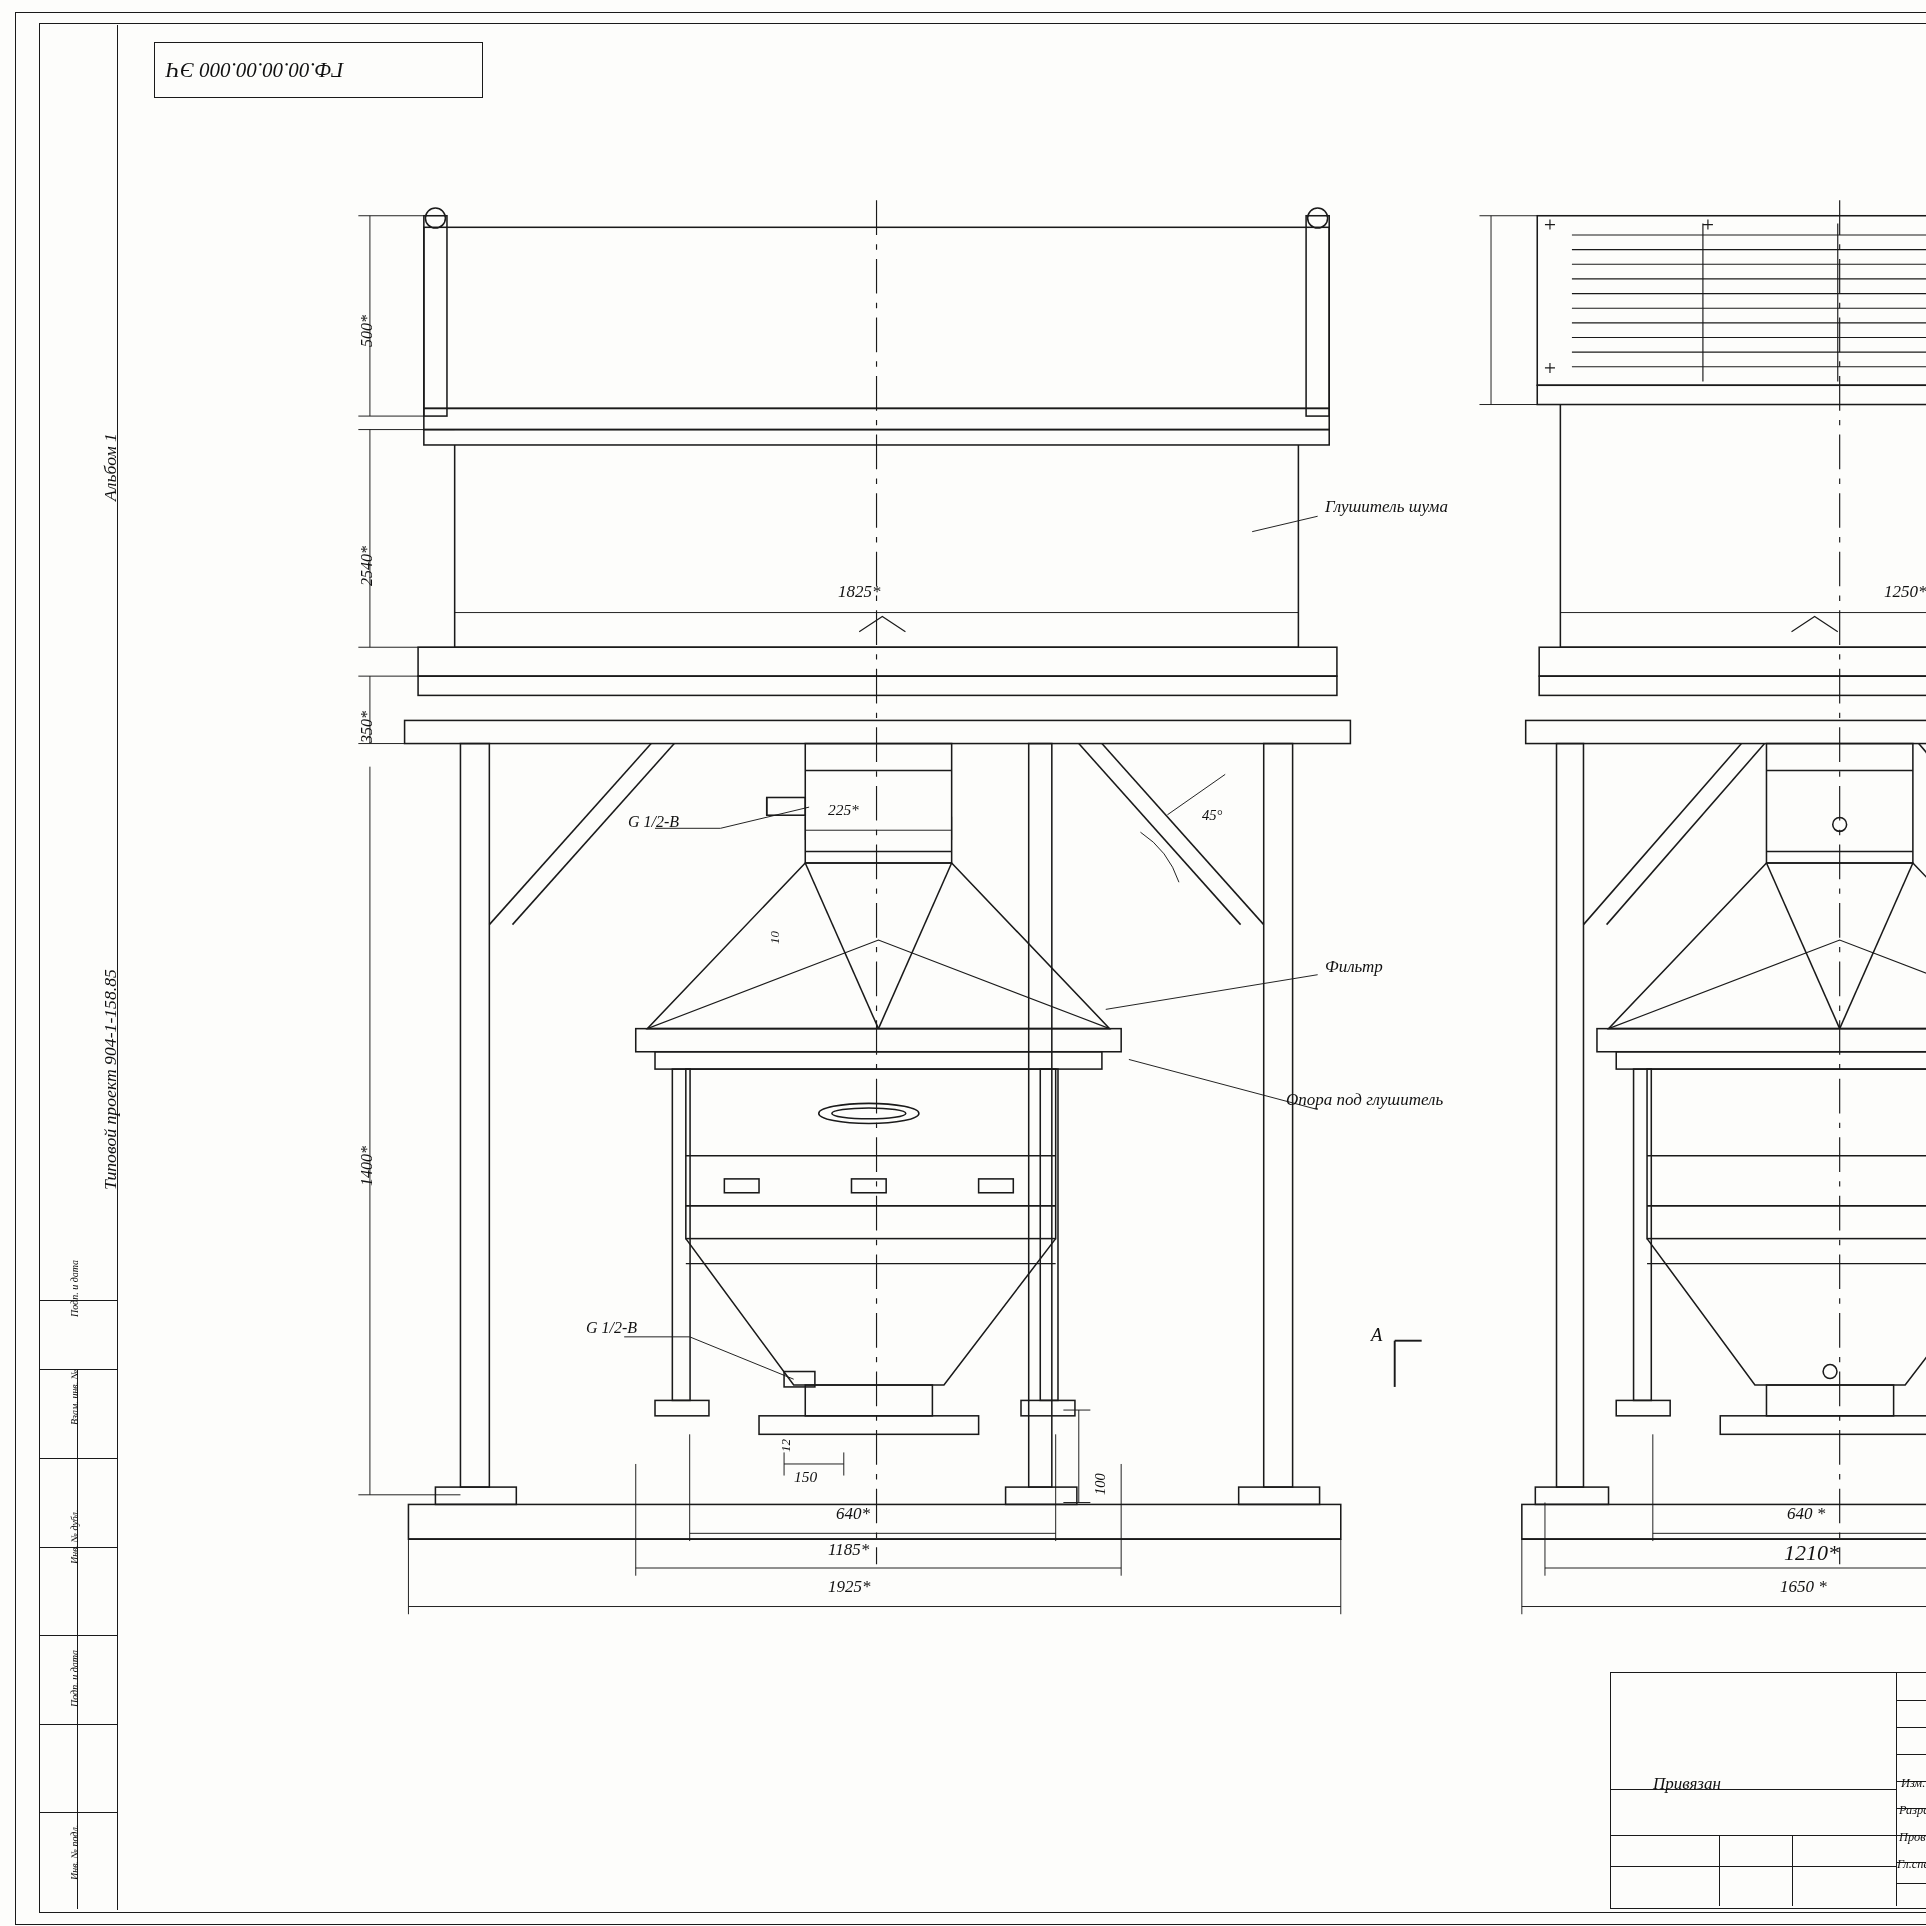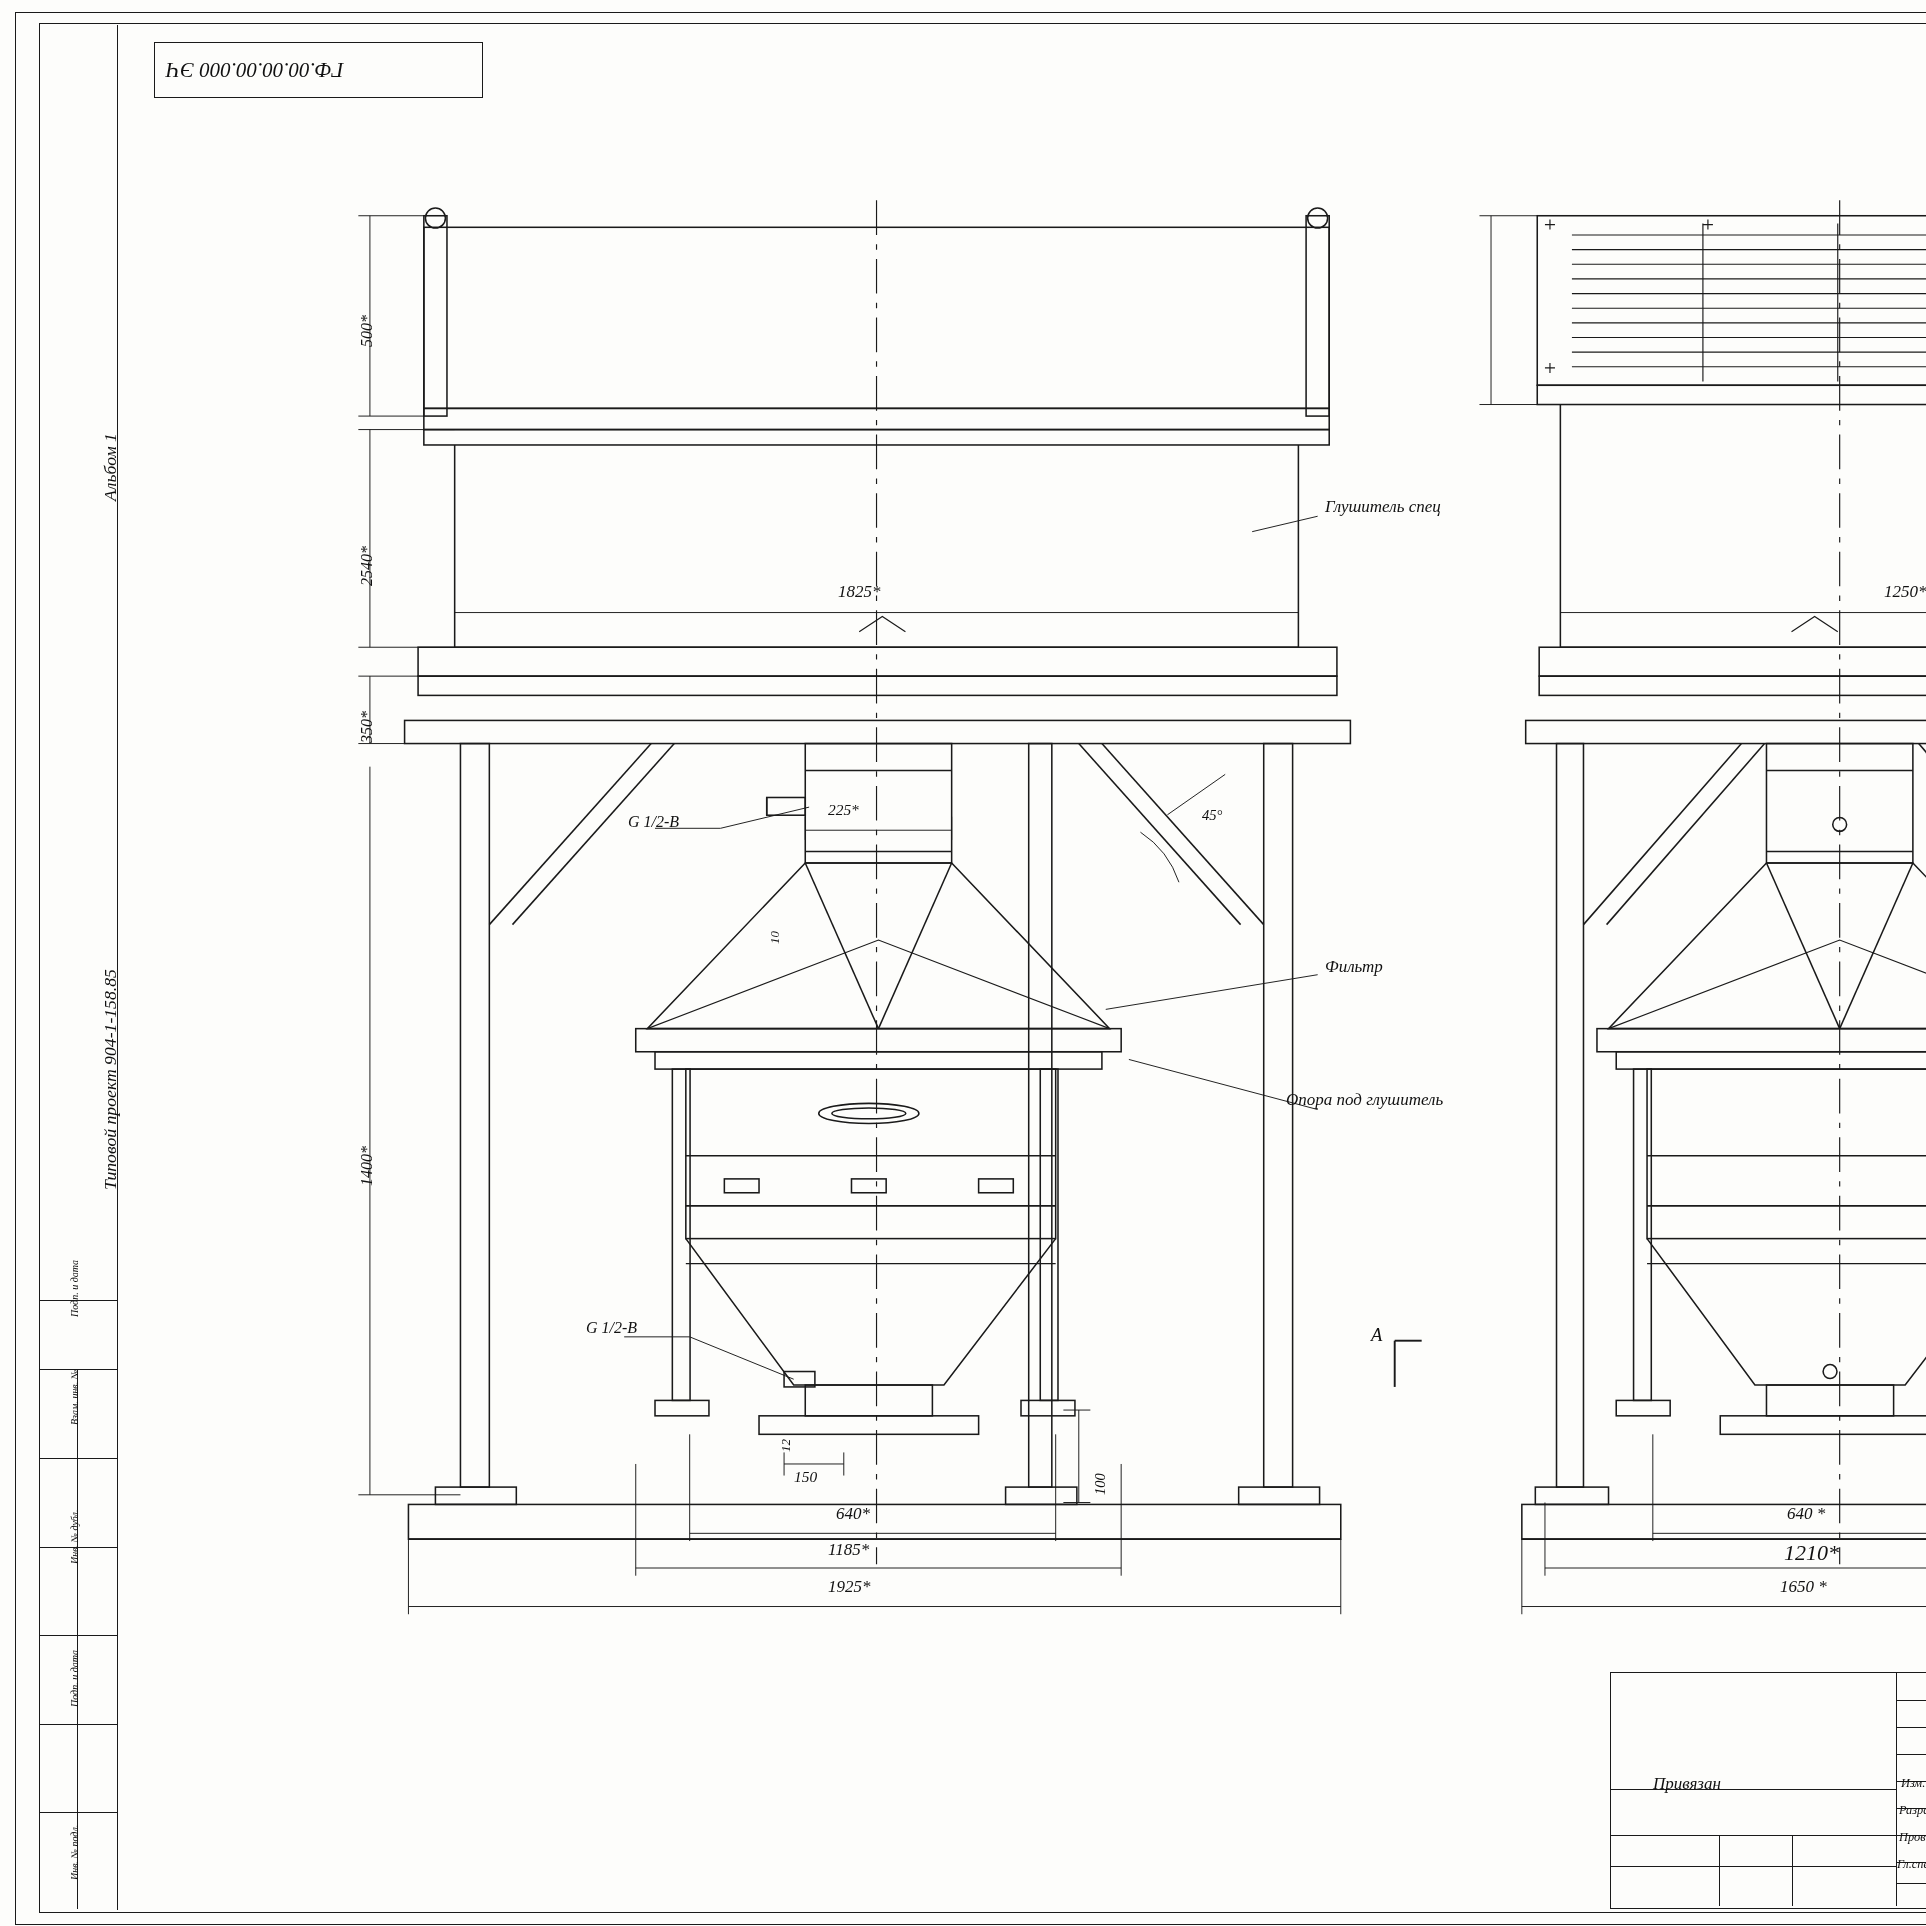--- a/index.html
+++ b/index.html
@@ -386,21 +386,21 @@
   <div class="txt ital" style="left:828px;top:801px;font-size:15.4px;">225*</div>
   <div class="vtext" style="left:767px;top:944px;font-size:13px;">10</div>
   <div class="vtext" style="left:778px;top:1452px;font-size:13px;">12</div>
   <div class="txt ital" style="left:794px;top:1468px;font-size:15.4px;">150</div>
   <div class="vtext" style="left:1092px;top:1495px;font-size:14.6px;">100</div>
 
   <div class="txt ital" style="left:628px;top:813px;font-size:16px;">G 1/2-B</div>
   <div class="txt ital" style="left:586px;top:1319px;font-size:16px;">G 1/2-B</div>
   <div class="txt ital" style="left:1202px;top:807px;font-size:14.6px;">45°</div>
 
-  <div class="txt ital" style="left:1325px;top:497px;font-size:17px;">Глушитель спец</div>
+  <div class="txt ital" style="left:1325px;top:497px;font-size:17px;">Глушитель шума</div>
   <div class="txt ital" style="left:1325px;top:957px;font-size:17px;">Фильтр</div>
   <div class="txt ital" style="left:1286px;top:1090px;font-size:17px;">Опора под глушитель</div>
 
   <div class="txt ital" style="left:1371px;top:1325px;font-size:18.5px;">А</div>
 
   <div class="txt ital" style="left:1884px;top:582px;font-size:17px;">1250*</div>
   <div class="txt ital" style="left:1787px;top:1504px;font-size:17px;">640 *</div>
   <div class="txt ital" style="left:1784px;top:1540px;font-size:22px;">1210*</div>
   <div class="txt ital" style="left:1780px;top:1577px;font-size:17px;">1650 *</div>
 

